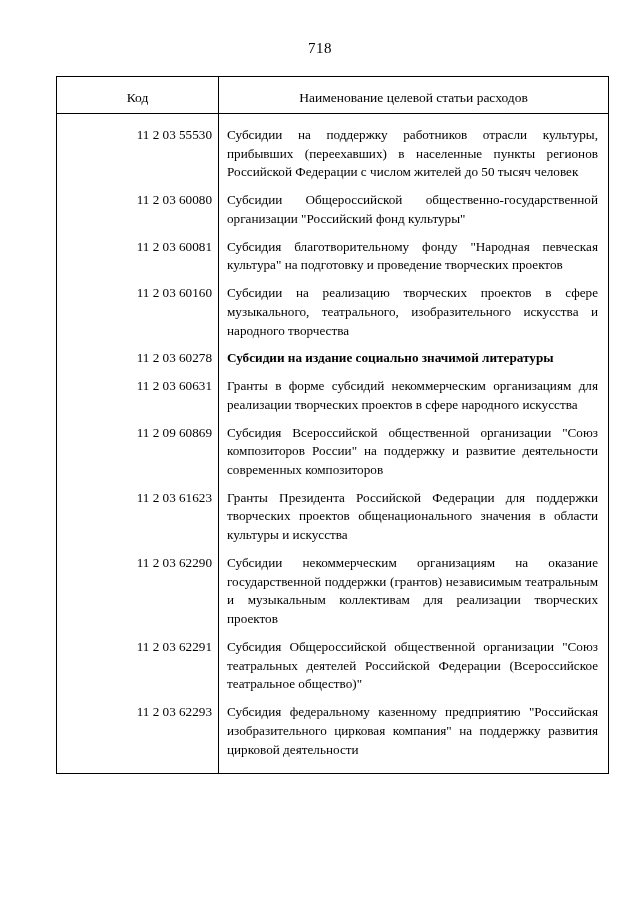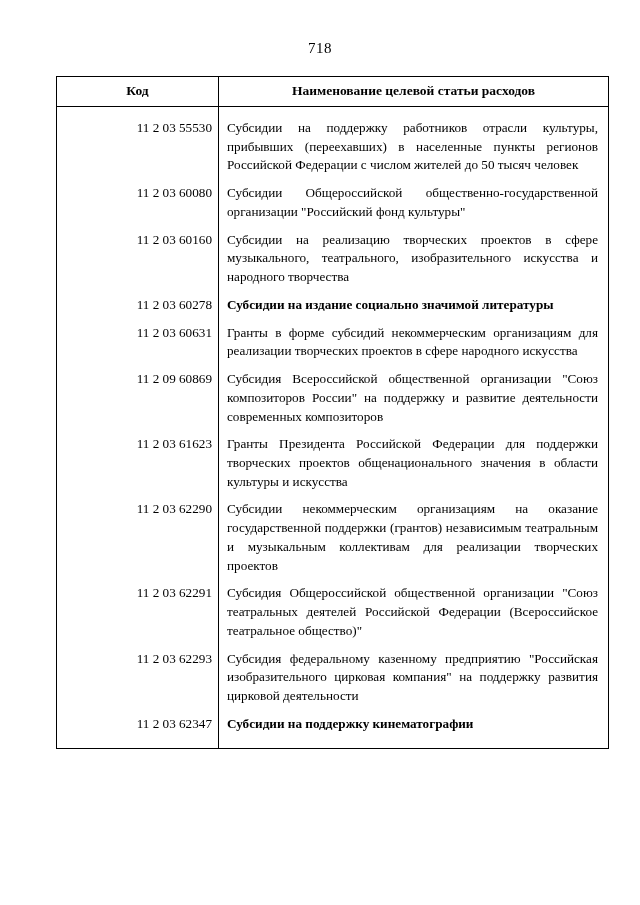--- a/index.html
+++ b/index.html
@@ -36,23 +36,23 @@
     left: 56px;
     width: 552px;
     border-collapse: collapse;
     table-layout: fixed;
   }
   .doc-table col.c-code { width: 162px; }
   .doc-table col.c-name { width: 390px; }
 
   .doc-table thead th {
     border: 1px solid #000000;
-    font-weight: bold;
+    font-weight: normal;
     font-size: 13.5px;
-    padding: 6px 4px 7px 4px;
+    padding: 13px 4px 7px 4px;
     text-align: center;
     vertical-align: middle;
   }
   .doc-table tbody td {
     border-left: 1px solid #000000;
     border-right: 1px solid #000000;
     border-top: none;
     border-bottom: none;
     font-size: 13.2px;
     line-height: 1.42;
@@ -108,20 +108,24 @@
     <tbody id="table-body">
     <tr>
           <td class="code-cell">11 2 03 55530</td>
           <td class="name-cell">Субсидии на поддержку работников отрасли культуры, прибывших (переехавших) в населенные пункты регионов Российской Федерации с числом жителей до 50 тысяч человек</td>
         </tr>
         <tr>
           <td class="code-cell">11 2 03 60080</td>
           <td class="name-cell">Субсидии Общероссийской общественно-государственной организации "Российский фонд культуры"</td>
         </tr>
         <tr>
+          <td class="code-cell">11 2 03 60081</td>
+          <td class="name-cell">Субсидия благотворительному фонду "Народная певческая культура" на подготовку и проведение творческих проектов</td>
+        </tr>
+        <tr>
           <td class="code-cell">11 2 03 60160</td>
           <td class="name-cell">Субсидии на реализацию творческих проектов в сфере музыкального, театрального, изобразительного искусства и народного творчества</td>
         </tr>
         <tr>
           <td class="code-cell">11 2 03 60278</td>
           <td class="name-cell nojustify">Субсидии на издание социально значимой литературы</td>
         </tr>
         <tr>
           <td class="code-cell">11 2 03 60631</td>
           <td class="name-cell">Гранты в форме субсидий некоммерческим организациям для реализации творческих проектов в сфере народного искусства</td>
@@ -139,20 +143,16 @@
           <td class="name-cell">Субсидии некоммерческим организациям на оказание государственной поддержки (грантов) независимым театральным и музыкальным коллективам для реализации творческих проектов</td>
         </tr>
         <tr>
           <td class="code-cell">11 2 03 62291</td>
           <td class="name-cell">Субсидия Общероссийской общественной организации "Союз театральных деятелей Российской Федерации (Всероссийское театральное общество)"</td>
         </tr>
         <tr>
           <td class="code-cell">11 2 03 62293</td>
           <td class="name-cell">Субсидия федеральному казенному предприятию "Российская изобразительного цирковая компания" на поддержку развития цирковой деятельности</td>
         </tr>
-        <tr>
-          <td class="code-cell">11 2 03 62347</td>
-          <td class="name-cell nojustify">Субсидии на поддержку кинематографии</td>
-        </tr>
       </tbody>
   </table>
 
 </div>
 
 </body></html>

